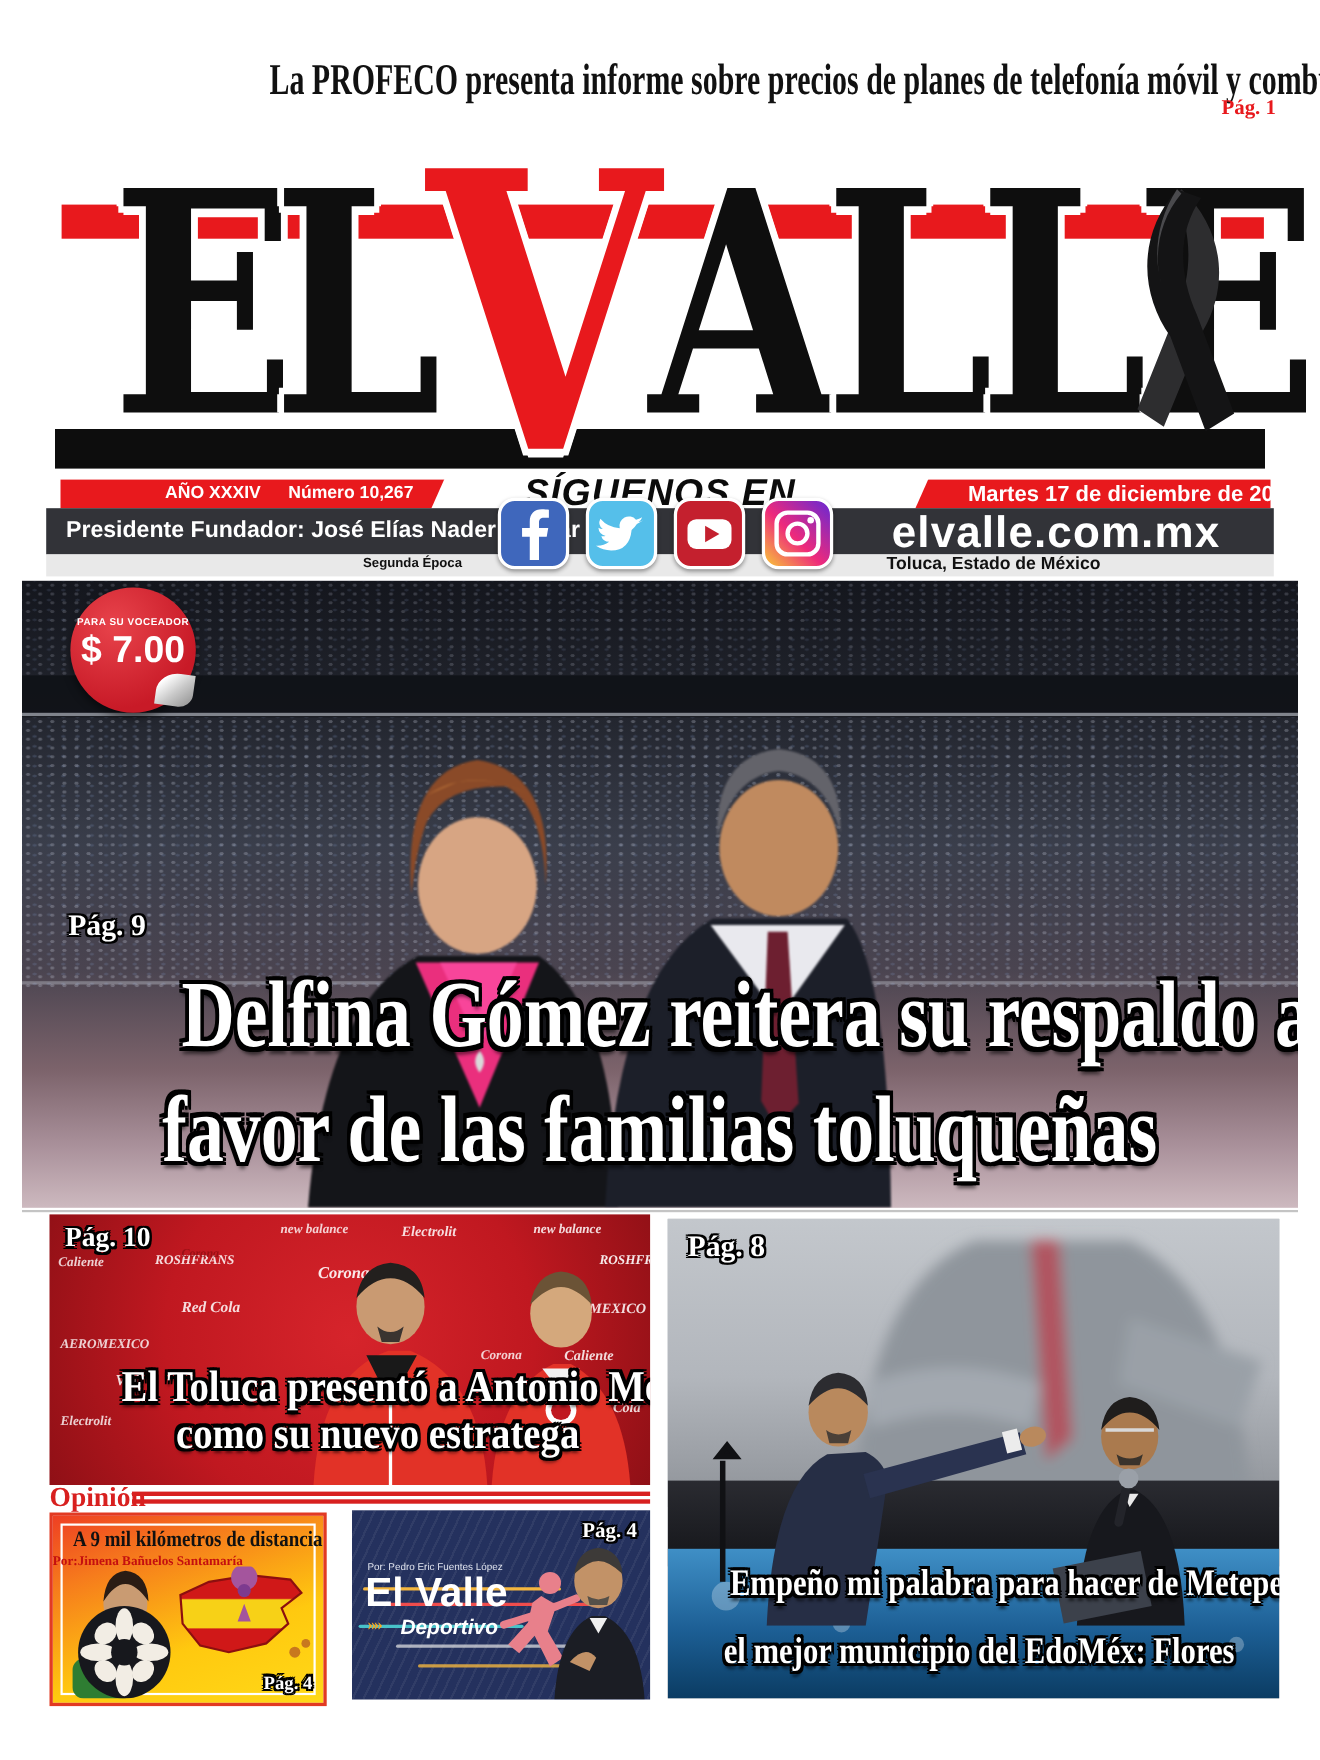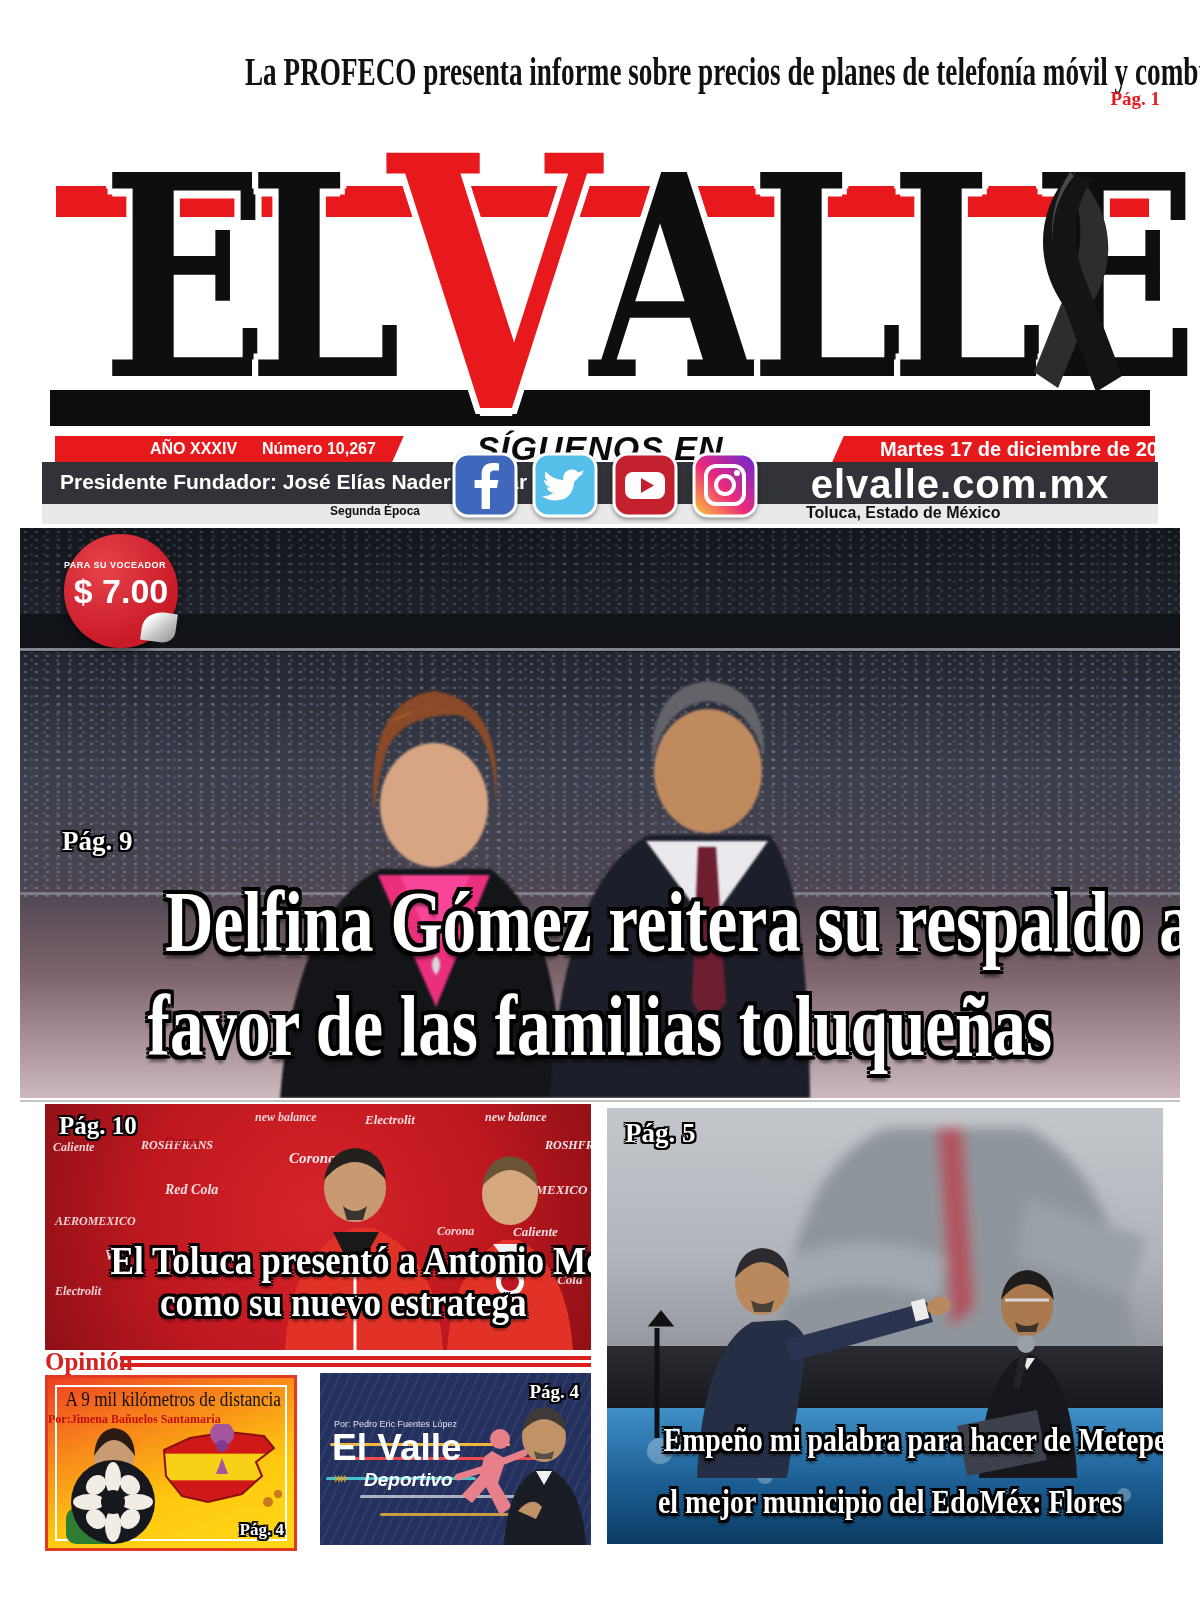--- a/index.html
+++ b/index.html
@@ -66,21 +66,21 @@
     background-size:11px 8px,13px 9px;background-position:0 0,5px 4px;filter:blur(.6px);}
   .balcony{position:absolute;left:0;right:0;top:86px;height:38px;background:#0e1015;opacity:.85;}
   .rail{position:absolute;left:0;right:0;height:3px;background:rgba(220,225,235,.55);}
   .price-badge{position:absolute;left:44px;top:6px;width:114px;height:114px;z-index:4;}
   .price-circle{position:absolute;inset:0;border-radius:50%;
     background:radial-gradient(circle at 35% 30%,#e8434b,#c81a27 70%);
     box-shadow:0 4px 8px rgba(0,0,0,.5);}
   .price-curl{position:absolute;right:2px;bottom:6px;width:34px;height:30px;border-radius:60% 0 40% 0;
     background:linear-gradient(135deg,#ffffff 20%,#c9c9c9 55%,#8d8d8d 100%);
     transform:rotate(8deg);}
-  .price-label{position:absolute;left:0;top:26px;width:100%;text-align:left;color:#fff;
+  .price-label{position:absolute;left:0;top:26px;width:100%;text-align:center;color:#fff;
     font-size:9px;font-weight:bold;letter-spacing:.5px;}
   .price-value{position:absolute;left:0;top:38px;width:100%;text-align:center;color:#fff;
     font-size:34px;font-weight:bold;font-family:"Liberation Sans",sans-serif;}
   .pag-ref{font-weight:bold;white-space:nowrap;}
   .caption-band{position:absolute;left:523px;top:277px;width:596px;height:66px;
     background:rgba(34,18,24,.55);border-radius:8px;display:flex;flex-direction:column;
     justify-content:center;text-align:center;}
   .caption-band div{font-size:19px;font-weight:bold;line-height:27px;}
   .main-head{position:absolute;left:0;width:1160px;text-align:center;font-weight:bold;
     font-size:86px;line-height:92px;white-space:nowrap;}
@@ -94,21 +94,21 @@
   .toluca-cap{position:absolute;left:0;width:546px;text-align:center;font-weight:bold;
     font-size:40px;line-height:38px;white-space:nowrap;padding-left:25px;}
   .toluca-cap>span{display:inline-block;transform:scaleX(.88);transform-origin:center top;}
 
   .opinion-label{left:45px;top:1348px;font-size:25px;font-weight:bold;color:#d8201f;}
   .op-line{left:120px;width:471px;height:4px;background:#d8201f;}
   .opinion-box{left:45px;top:1375px;width:246px;height:170px;border:3px solid #e23a22;
     background:linear-gradient(160deg,#ee3f23 0%,#f67c1c 26%,#ffc90f 64%,#ffd918 100%);
     overflow:hidden;}
   .opinion-inner{position:absolute;inset:7px;border:2px solid #fff;}
-  .op-title{position:absolute;left:0;top:10px;width:100%;text-align:left;font-weight:normal;
+  .op-title{position:absolute;left:0;top:10px;width:100%;text-align:left;font-weight:bold;
     font-size:20px;color:#111;white-space:nowrap;}
   .op-title>span{display:inline-block;transform:scaleX(.86);transform-origin:center top;}
   .op-byline{position:absolute;left:0;top:34px;width:100%;text-align:left;font-weight:bold;
     font-size:12px;color:#c40f0f;}
   .op-pag{position:absolute;right:10px;bottom:8px;font-size:17px;}
 
   .dep-box{left:320px;top:1373px;width:271px;height:172px;overflow:hidden;background:#24315e;}
   .dep-stripes{position:absolute;inset:0;
     background:repeating-linear-gradient(115deg,rgba(255,255,255,.06) 0 2px,transparent 2px 9px);}
   .dep-line{position:absolute;height:3px;border-radius:2px;}
@@ -386,18 +386,18 @@
       <path d="M374,112 Q378,84 400,82 Q424,84 427,112 Q414,96 400,96 Q386,96 374,112 Z" fill="#1f1d1c"></path>
       <path d="M378,112 L422,112" stroke="#d8d8d8" stroke-width="3"></path>
       <path d="M388,134 Q400,142 412,134 L409,144 L391,144 Z" fill="#3a332c"></path>
       <path d="M352,290 Q356,184 398,166 L404,166 Q446,186 450,290 Z" fill="#17181d"></path>
       <path d="M394,170 L400,182 L408,170 Z" fill="#e9e9e9"></path>
       <path d="M398,160 L390,196" stroke="#23242a" stroke-width="8" stroke-linecap="round"></path>
       <circle cx="399" cy="156" r="9" fill="#9aa0a8"></circle>
       <path d="M330,238 L410,222 L420,272 L340,288 Z" fill="#3c414b"></path>
     </svg>
 
-    <div class="abs pag-ref o2" style="left:18px;top:10px;font-size:27px">Pág. 5</div>
+    <div class="abs pag-ref o2" style="left:18px;top:10px;font-size:27px">Pág. 8</div>
     <div class="met-cap o3" style="top:306px"><span>Empeño mi palabra para hacer de Metepec</span></div>
     <div class="met-cap o3" style="top:368px"><span>el mejor municipio del EdoMéx: Flores</span></div>
   </div>
 
 </div>
 
 </body></html>

